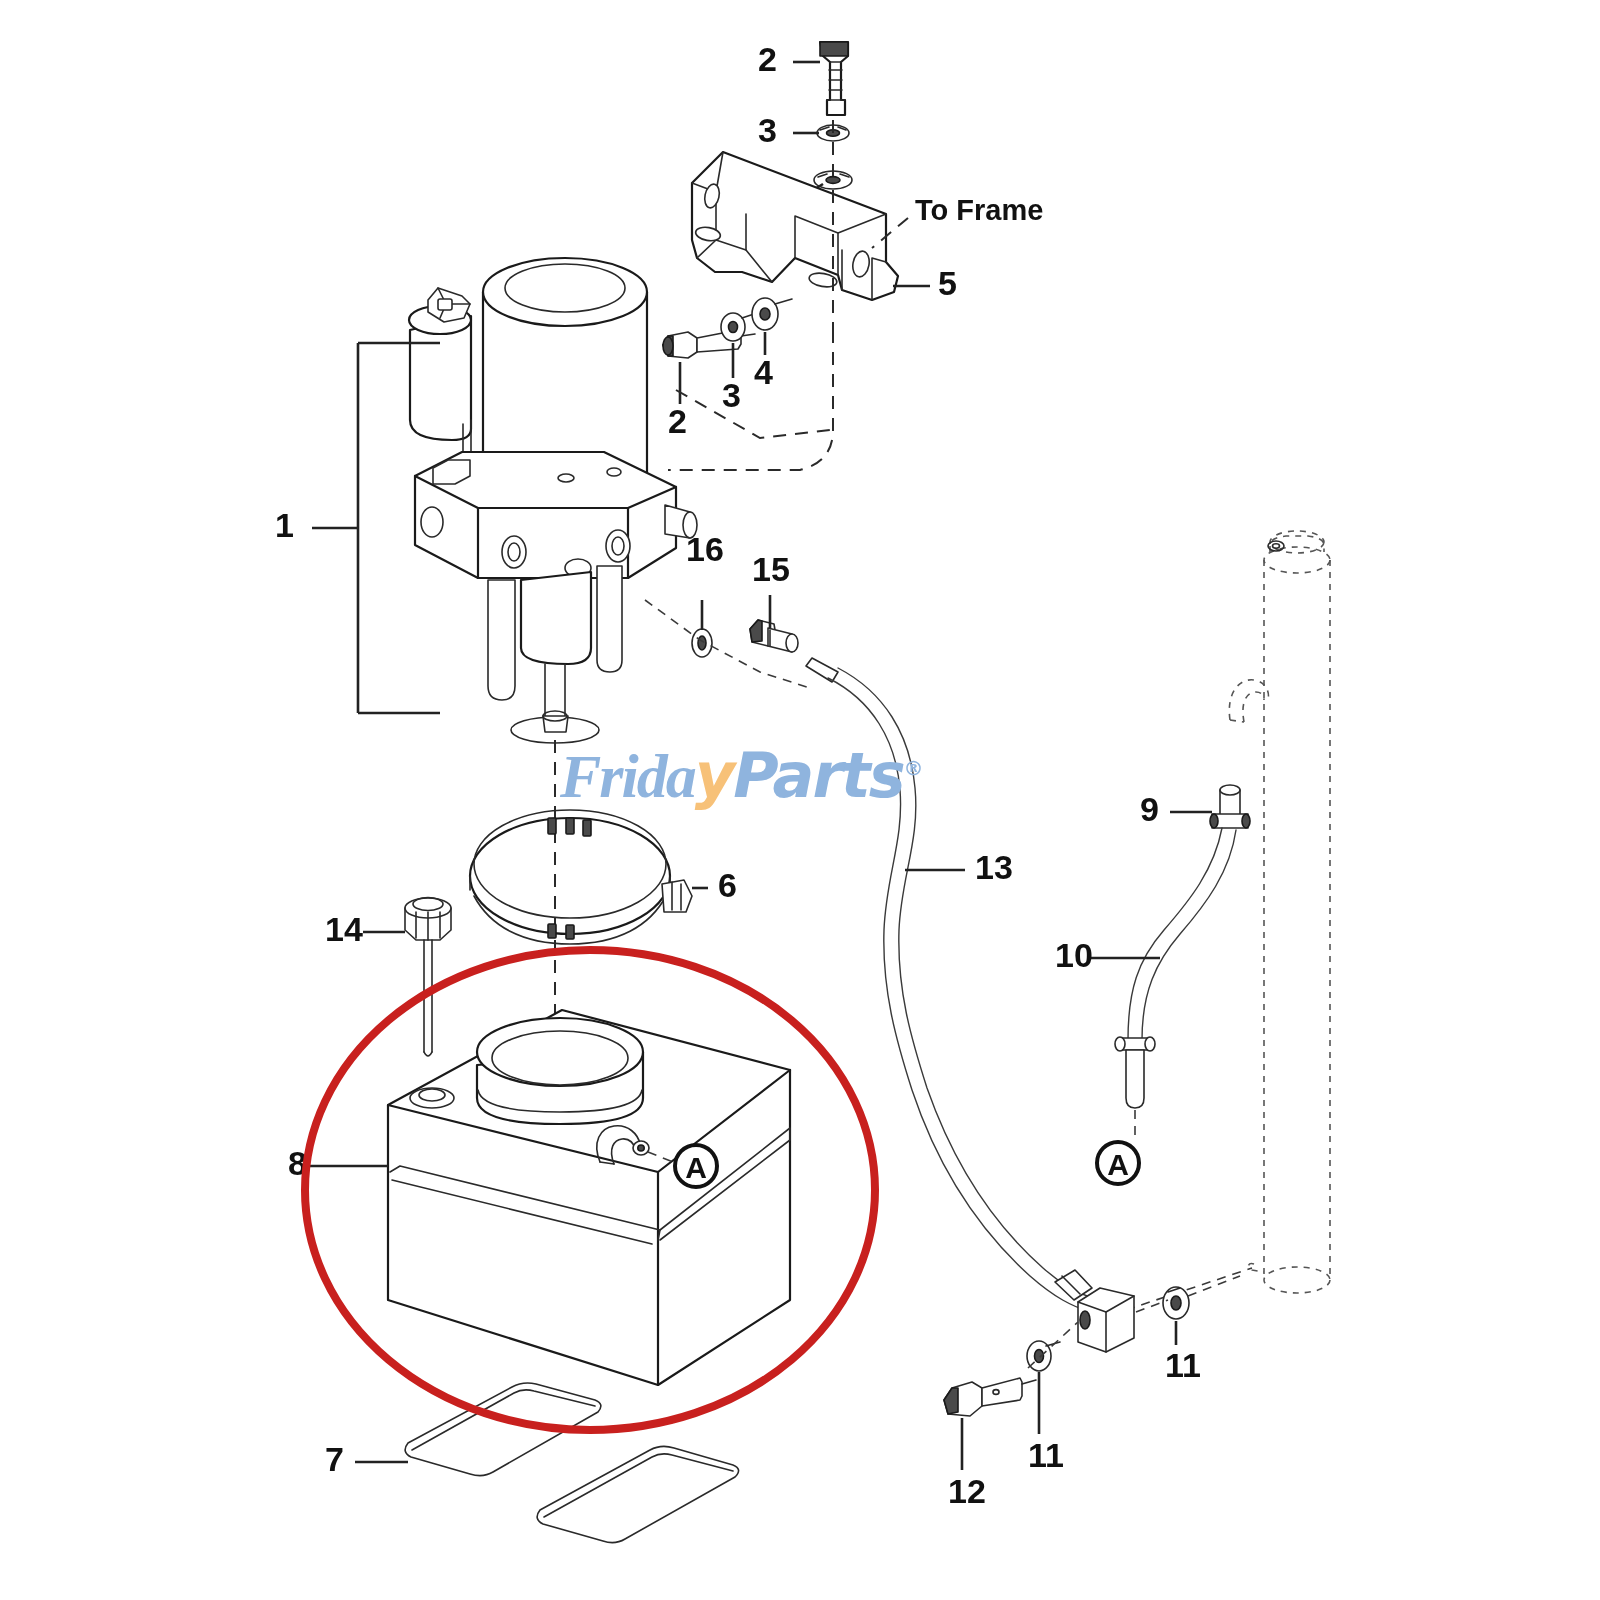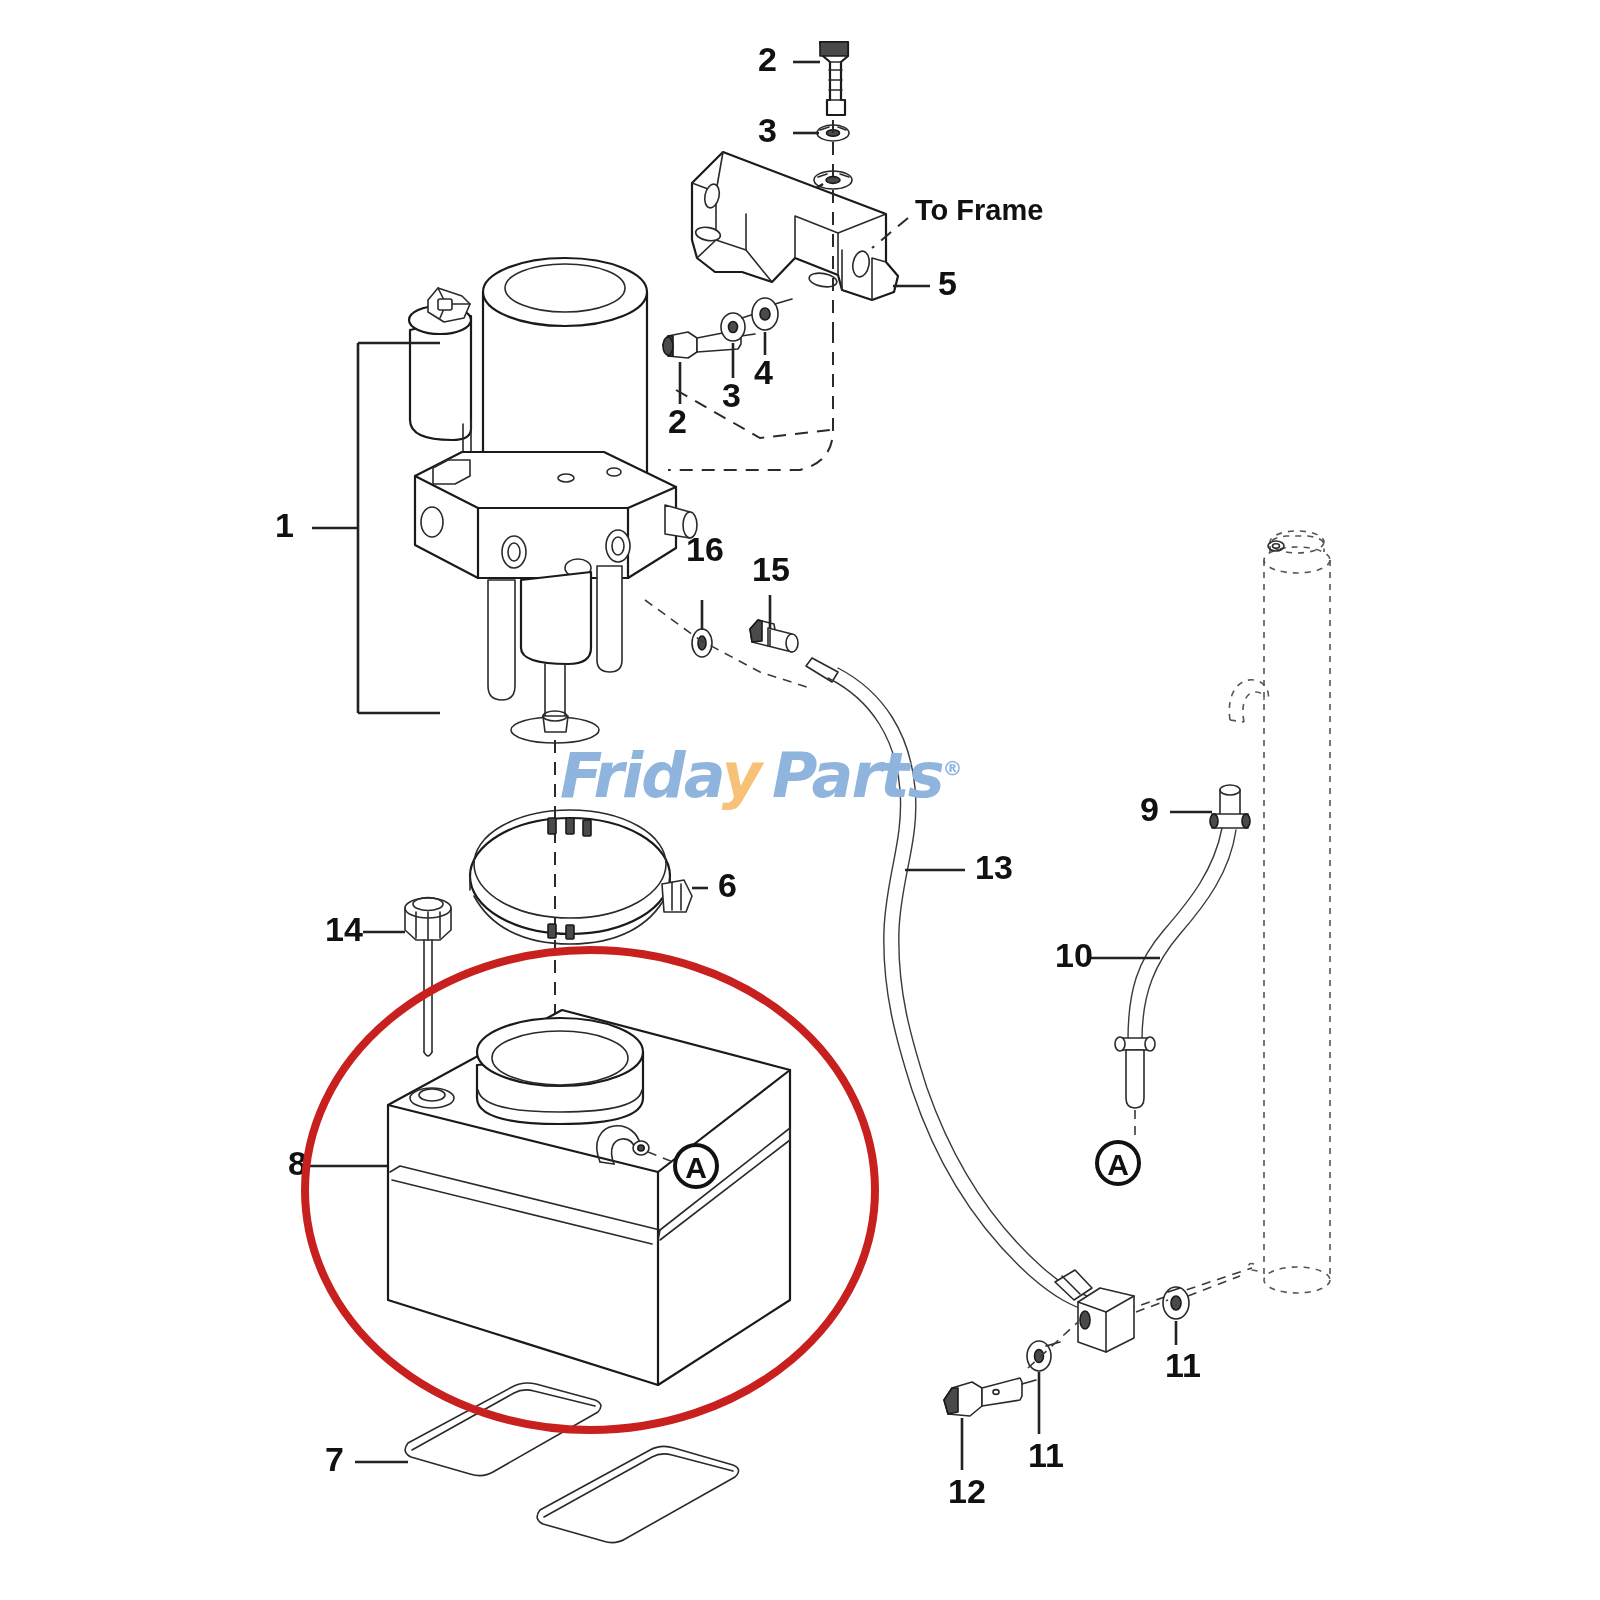--- a/index.html
+++ b/index.html
@@ -435,17 +435,17 @@
     <path class="dash-s" d="M1028 1368 L1078 1322"></path>
     <path class="dash-s" d="M1136 1312 L1168 1300"></path>
     <path class="dash-s" d="M1188 1296 L1240 1276"></path>
 
     <ellipse id="hl" class="hl-ellipse" cx="590" cy="1190" rx="285" ry="240" style="stroke: rgb(200, 32, 30);"></ellipse>
 
   </svg>
 
   <div class="wm-wrap">
     <span class="wm-text">
-      <span id="wm1" style="color: rgb(143, 180, 222);">Frida</span><span id="wm2" style="color: rgb(247, 193, 120);">y</span><span id="wm3" style="color: rgb(143, 180, 222); margin-left: 12px;">Parts</span><span id="wm4" class="wm-reg" style="color: rgb(143, 180, 222);">®</span>
+      <span id="wm1" style="color: rgb(143, 180, 222); font-family: Liberation Serif, serif;">Frida</span><span id="wm2" style="color: rgb(247, 193, 120);">y</span><span id="wm3" style="color: rgb(143, 180, 222);">Parts</span><span id="wm4" class="wm-reg" style="color: rgb(143, 180, 222);">®</span>
     </span>
   </div>
 
 </div>
 
 </body></html>

